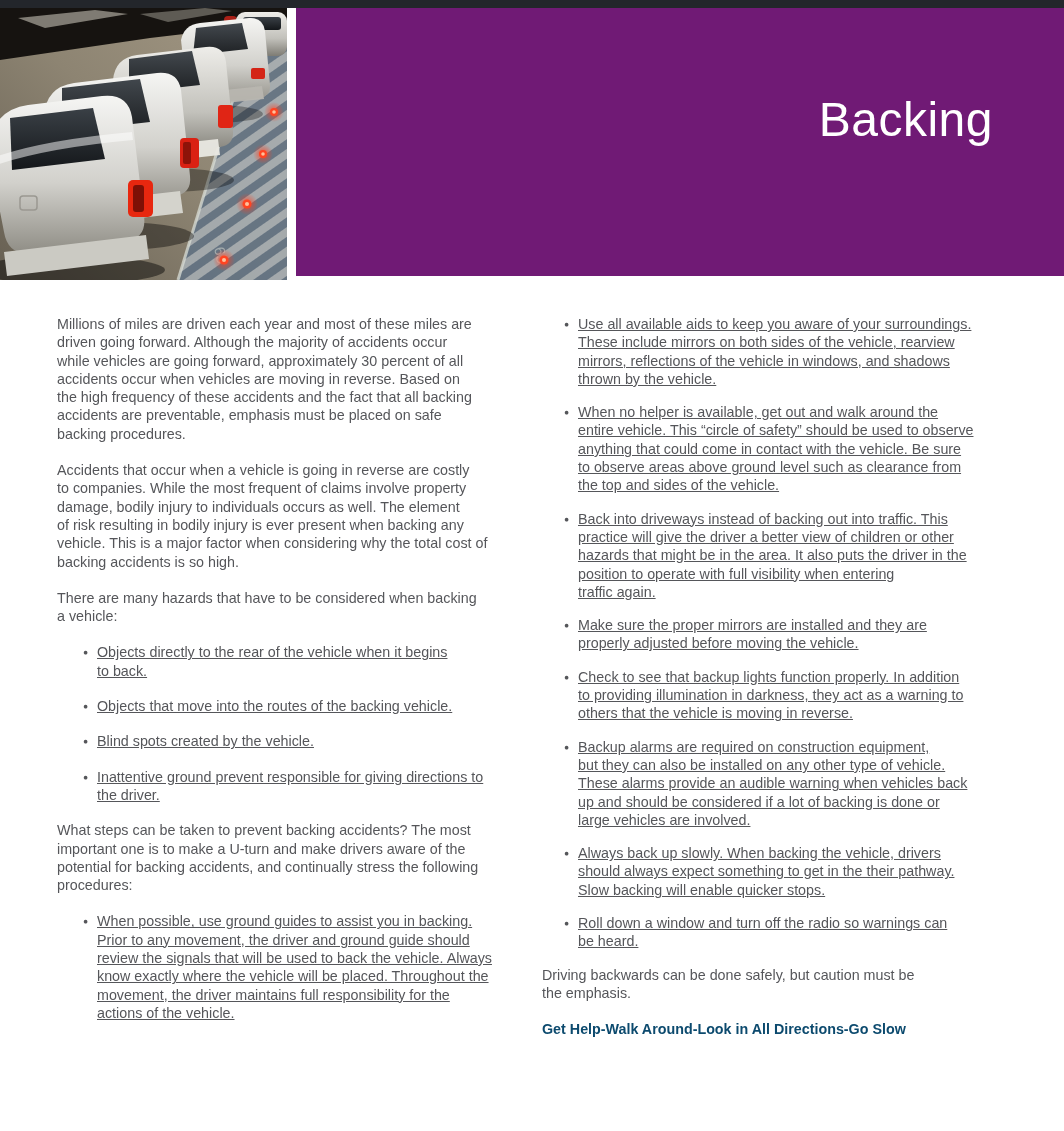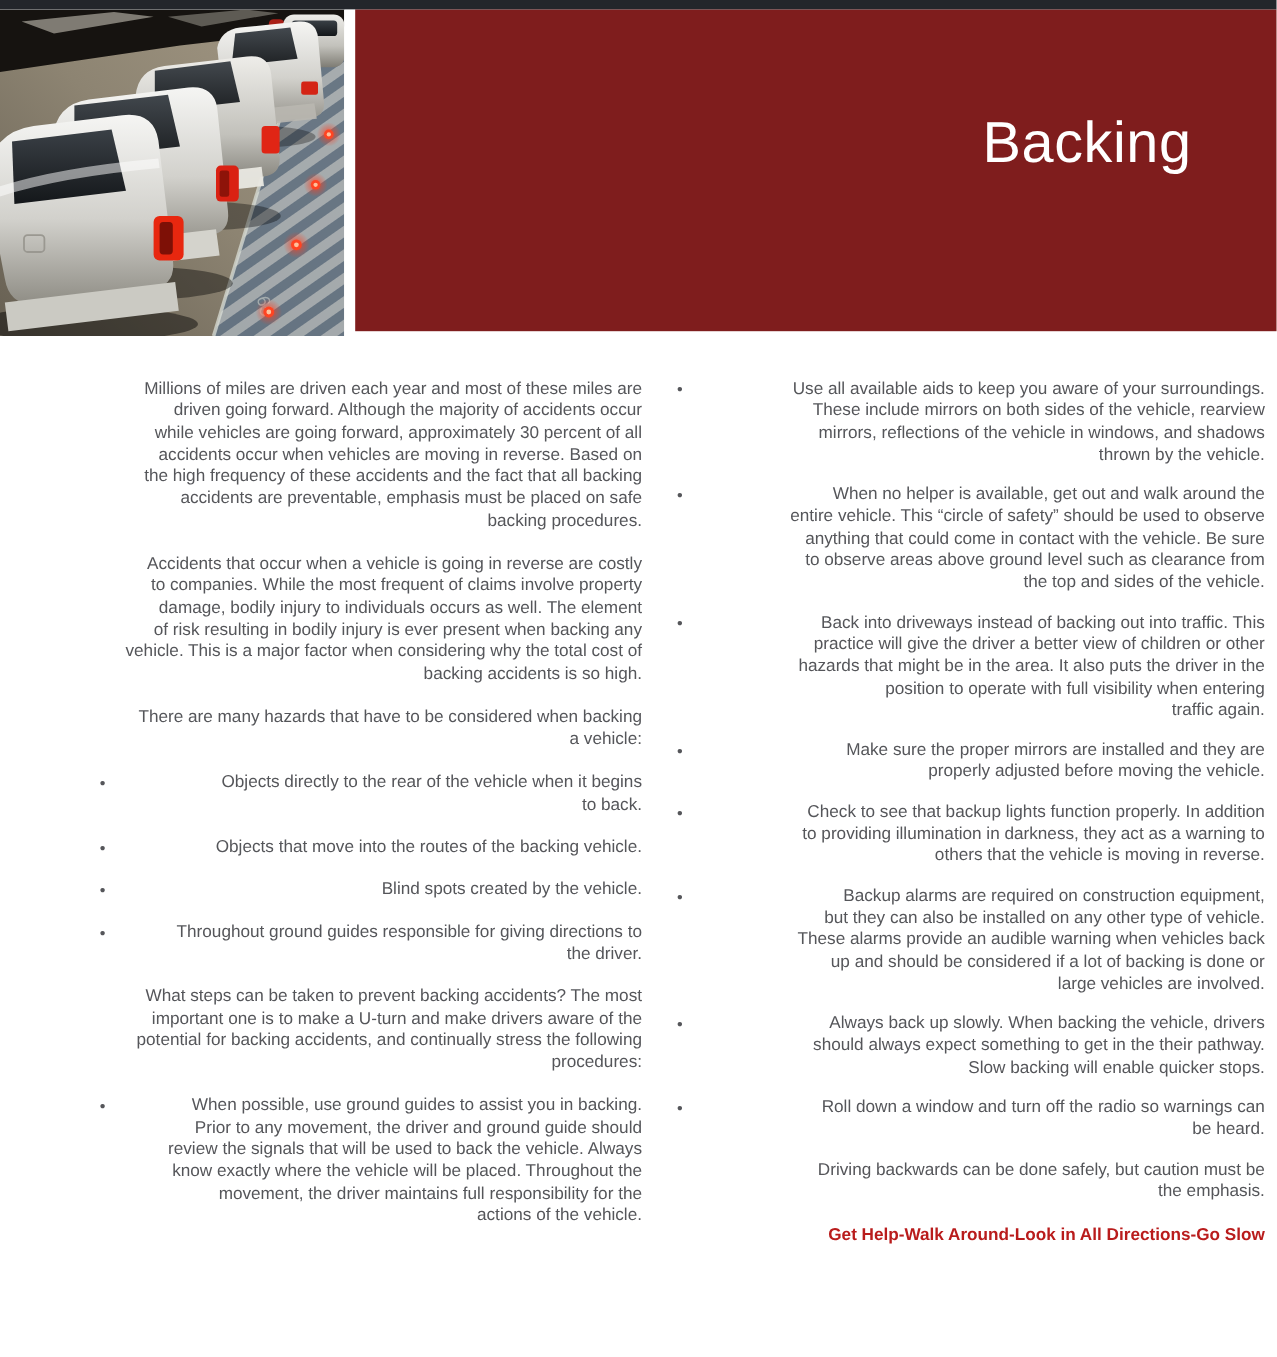--- a/index.html
+++ b/index.html
@@ -6,46 +6,46 @@
   html,body { background:#ffffff; }
   body { width:1064px; font-family:"Liberation Sans","DejaVu Sans",sans-serif; }
   .page { width:1064px; height:1131px; background:#ffffff; overflow:hidden; position:relative; }
 
   .top-bar { height:8px; width:100%; background:#23262b; }
 
   .header-row { display:flex; align-items:flex-start; }
   .photo { width:287px; height:272px; overflow:hidden; }
   .photo svg { display:block; }
   .header-gap { width:9px; height:272px; background:#ffffff; }
-  .banner { flex:1; height:268px; background:#7f1d1d; position:relative; }
+  .banner { flex:1; height:268px; background:#701a75; position:relative; }
   .banner h1 {
     position:absolute; top:88px; right:71px;
     font-size:48px; line-height:1; font-weight:300;
     letter-spacing:.5px; color:#ffffff;
   }
 
   .content {
     display:flex; margin:35px 0 0 57px;
     color:#55565a; font-size:14.3px; line-height:18.3px;
   }
-  .content p, .content li { white-space:pre-line;text-align:right; }
+  .content p, .content li { white-space:pre-line; }
   .content p { margin-bottom:18px; }
   .col-left  { width:478px; margin-right:7px; }
   .col-right { width:512px; }
 
   .content ul { list-style:none; margin:0 0 13px 0; padding-left:40px; }
   .col-right ul { padding-left:36px; margin-bottom:14px; }
-  .content li { position:relative; margin-bottom:17px; }
+  .content li { position:relative; margin-bottom:17px;text-decoration:underline; }
   .col-right li { margin-bottom:15px; }
   .content li::before {
     content:"●"; position:absolute; left:-14px; top:0;
     font-size:8.5px; line-height:18.3px; color:#55565a;
   }
 
-  .tagline { font-weight:bold; color:#b91c1c; }
+  .tagline { font-weight:bold; color:#0c4a6e; }
 </style>
 </head>
 <body>
 
 <div class="page">
 
   <div class="top-bar"></div>
 
   <div class="header-row">
 
@@ -182,21 +182,21 @@
 of risk resulting in bodily injury is ever present when backing any
 vehicle. This is a major factor when considering why the total cost of
 backing accidents is so high.</p>
       <p>There are many hazards that have to be considered when backing
 a vehicle:</p>
       <ul>
         <li>Objects directly to the rear of the vehicle when it begins
 to back.</li>
         <li>Objects that move into the routes of the backing vehicle.</li>
         <li>Blind spots created by the vehicle.</li>
-        <li>Throughout ground guides responsible for giving directions to
+        <li>Inattentive ground prevent responsible for giving directions to
 the driver.</li>
       </ul>
       <p>What steps can be taken to prevent backing accidents? The most
 important one is to make a U-turn and make drivers aware of the
 potential for backing accidents, and continually stress the following
 procedures:</p>
       <ul>
         <li>When possible, use ground guides to assist you in backing.
 Prior to any movement, the driver and ground guide should
 review the signals that will be used to back the vehicle. Always

